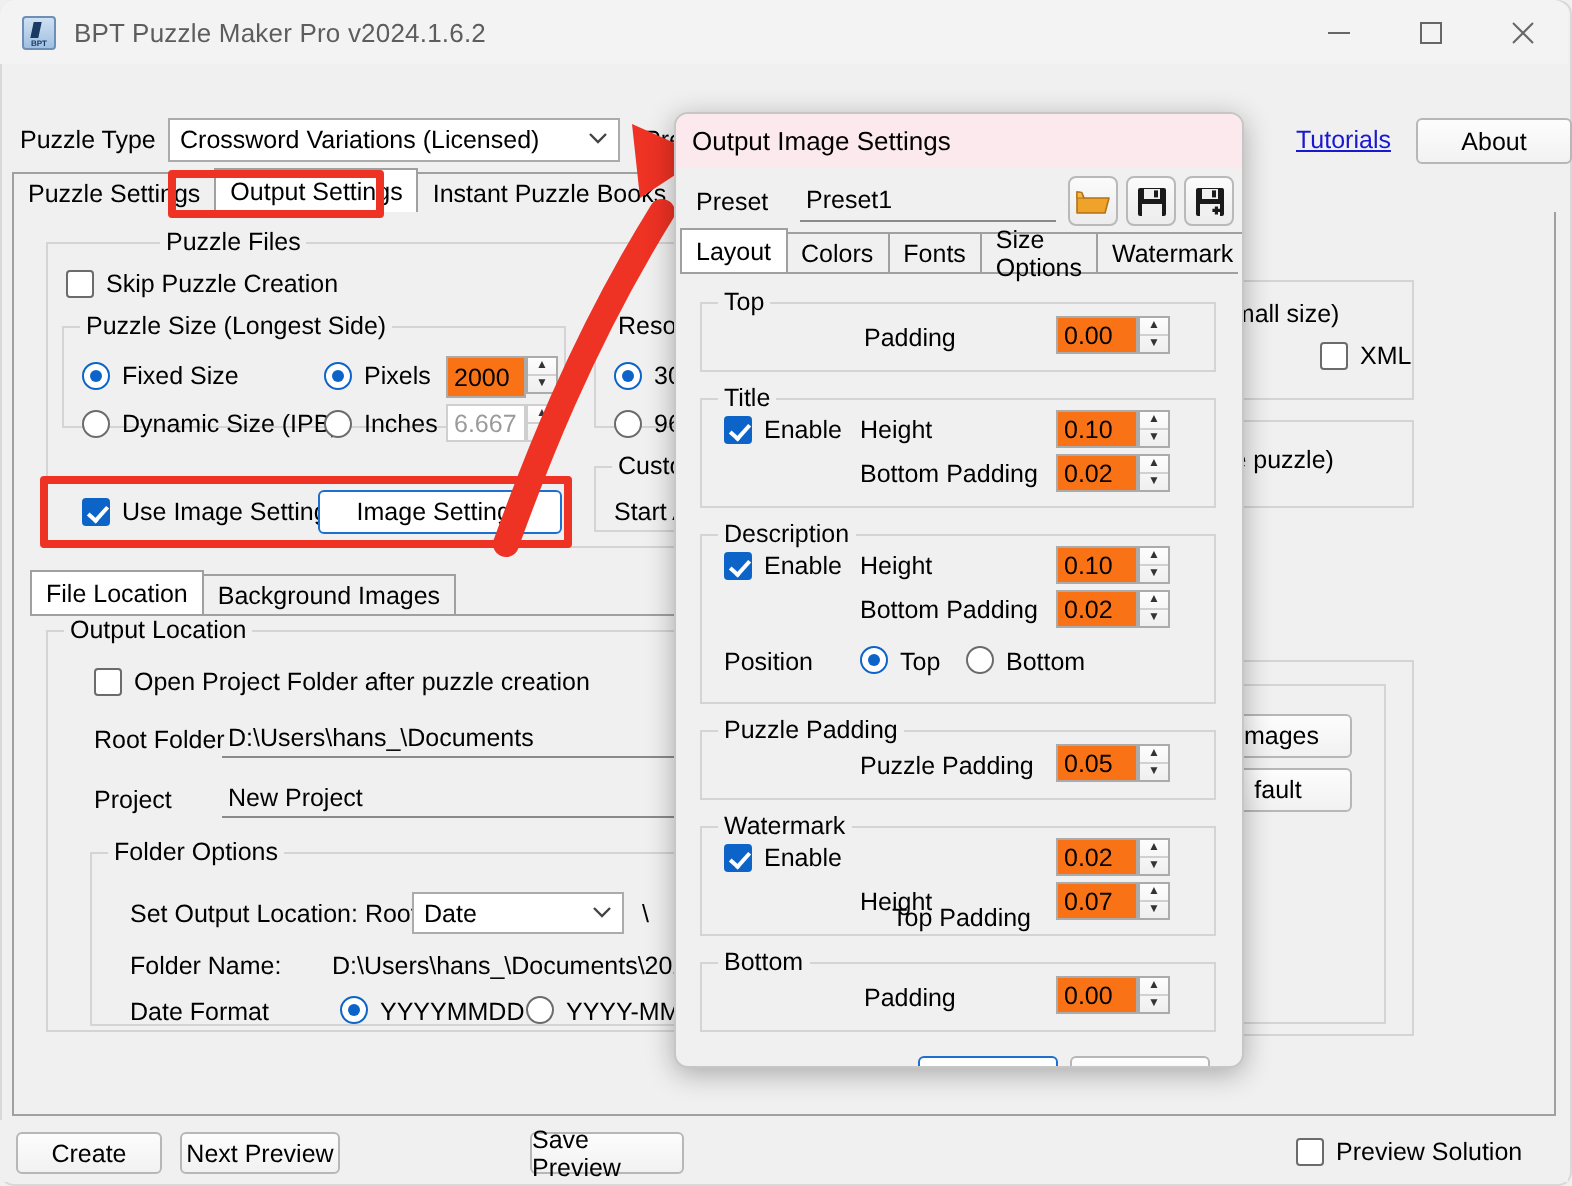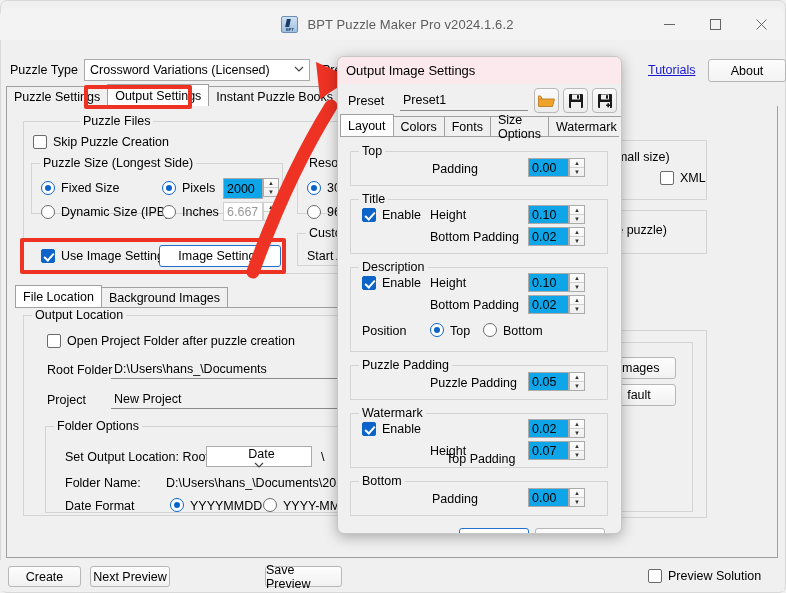--- a/index.html
+++ b/index.html
@@ -21,26 +21,26 @@
 
   
   .win-frame {
     position: absolute; left: 0; top: 0;
     width: 786px; height: 593px;
     background: #f0f0f0;
     border: 1px solid #d8d8d8;
     border-radius: 7px;
   }
   .titlebar {
-    position: absolute; left: 0; top: 8px;
+    position: absolute; left: 0; top: 0;
     width: 784px; height: 32px;
     background: #f3f3f3;
     border-top-left-radius: 7px;
     border-top-right-radius: 7px;
-    display: flex; align-items: center; justify-content: center;
+    display: flex; align-items: center;
   }
   .title-icon {
     width: 17px; height: 17px;
     margin-left: 11px; margin-right: 9px;
     background: linear-gradient(#cfe0f2, #9fc0e2);
     border: 1px solid #6d8fb5;
     border-radius: 2px;
     position: relative;
     flex: none;
   }
@@ -203,21 +203,21 @@
   .rb.sel::after {
     content: "";
     position: absolute; left: 3px; top: 3px;
     width: 6px; height: 6px;
     background: #0c64c8; border-radius: 50%;
   }
 
   
   .tbox {
     position: absolute;
-    background: #0ea5e9;
+    background: #f97316;
     border: 1px solid #ababab;
     font-size: 12.5px;
     display: flex; align-items: center;
     padding-left: 3px;
   }
   .tbox.disabled { color: #9a9a9a; background: #fff; }
   .underline-box {
     position: absolute;
     border: none; border-bottom: 1px solid #8a8a8a;
     background: transparent;
@@ -245,21 +245,20 @@
     display: flex; align-items: center; justify-content: center;
     font-size: 12.5px;
   }
   .btn.primary { border: 1px solid #1f6fce; border-radius: 3px; background:#fff; }
 
   .combo {
     position: absolute;
     background: #fff; border: 1px solid #ababab;
     display: flex; align-items: center;
     font-size: 12.5px;
-    flex-direction: column;
   }
   .combo .val { flex: 1; padding-left: 5px; }
 
   
   .red-box {
     position: absolute;
     border: 4px solid #ee3224;
     border-radius: 2px;
     z-index: 40;
     pointer-events: none;

